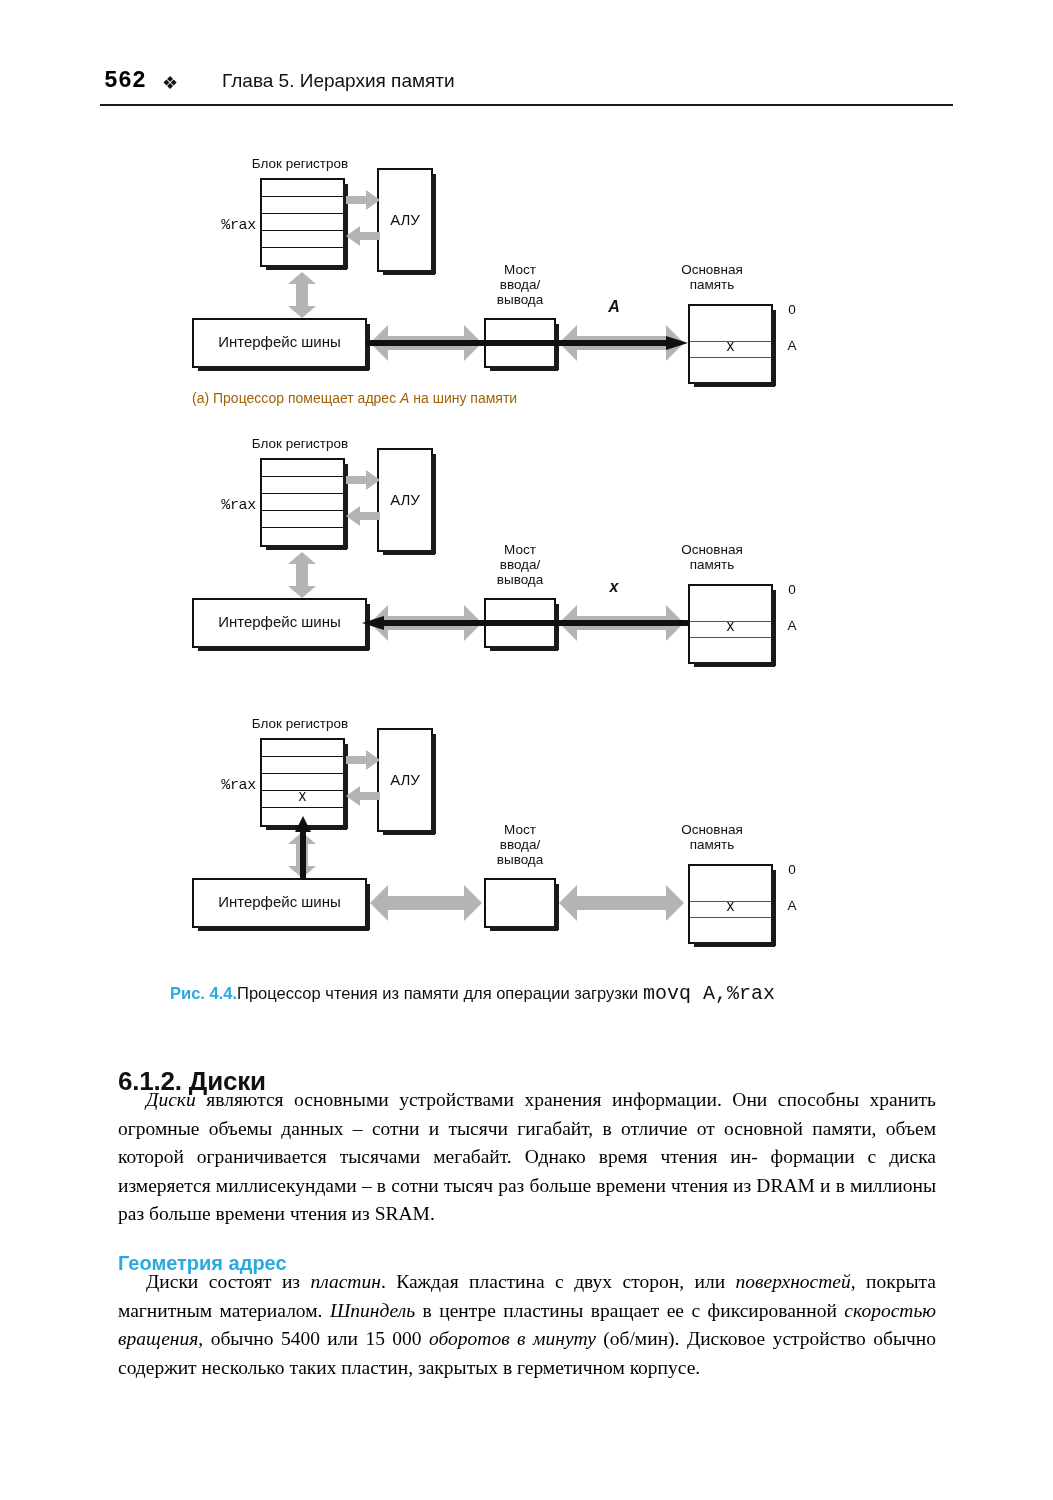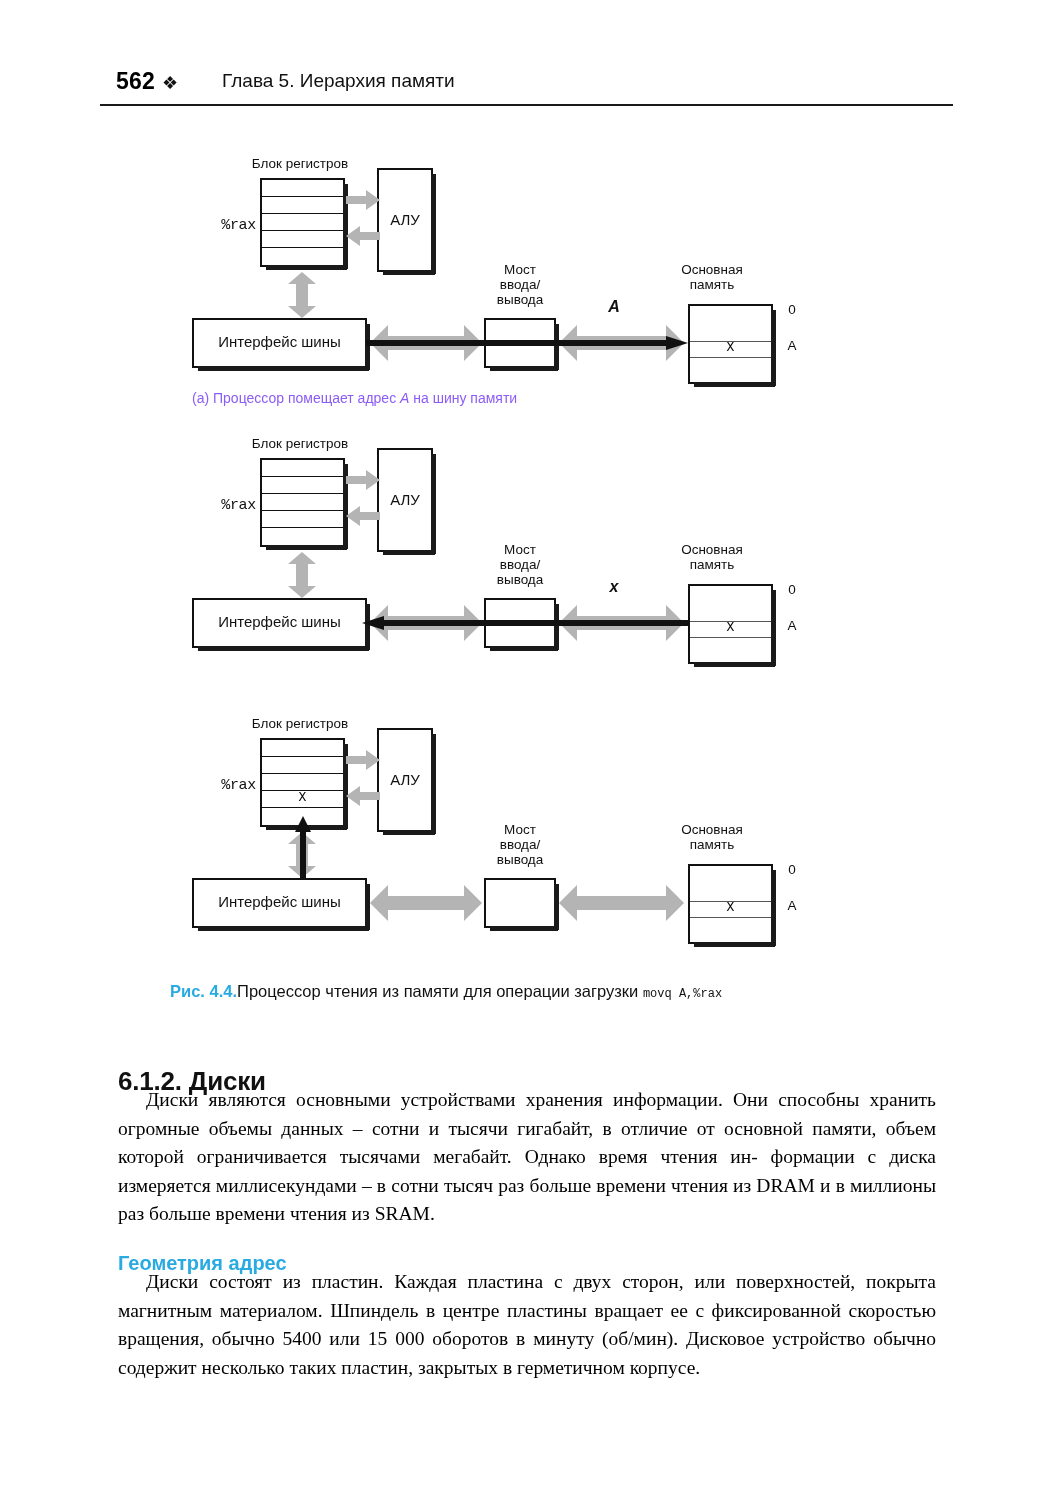--- a/index.html
+++ b/index.html
@@ -5,21 +5,21 @@
   html,body{margin:0;padding:0;}
   body{
     width:1053px;height:1500px;background:#ffffff;
     font-family:"Liberation Sans",sans-serif;color:#000;
     position:relative;overflow:hidden;
   }
   .page{position:relative;width:1053px;height:1500px;}
 
   
   .runhead{position:absolute;left:100px;top:68px;width:853px;height:44px;}
-  .rh-page{position:absolute;left:16px;top:0;font-size:23px;font-weight:bold;letter-spacing:.2px;}
+  .rh-page{position:absolute;left:4px;top:0;font-size:23px;font-weight:bold;letter-spacing:.2px;font-family:Liberation Mono, monospace;}
   .rh-orn{position:absolute;left:62px;top:4px;font-size:18px;color:#111;}
   .rh-title{position:absolute;left:122px;top:2px;font-size:19px;font-weight:normal;color:#111;}
   .rh-rule{position:absolute;left:100px;top:104px;width:853px;height:2px;background:#1a1a1a;}
 
   
   .fig{position:absolute;left:160px;width:760px;margin-left:24px;}
   .panel{position:relative;width:760px;height:240px;}
 
   .box{position:absolute;background:#fff;border:2px solid #111;box-sizing:border-box;}
   .box:after{content:"";position:absolute;left:4px;top:100%;width:100%;height:5px;background:#1a1a1a;}
@@ -42,35 +42,35 @@
   .memblk:after{content:"";position:absolute;left:4px;top:100%;width:100%;height:5px;background:#1a1a1a;}
   .memblk:before{content:"";position:absolute;left:100%;top:4px;width:5px;height:100%;background:#1a1a1a;}
   .memcell{box-sizing:border-box;position:relative;}
   .memcell.mid{border-top:1.4px solid #555;border-bottom:1.4px solid #555;}
   .memcell span{position:absolute;left:0;right:0;top:-2px;text-align:center;font-family:"Liberation Mono",monospace;font-size:13px;}
 
   
   .ga{position:absolute;}
   .ga svg{display:block;}
 
-  .capt{position:absolute;font-size:14px;color:#8b5cf6;white-space:nowrap;}
+  .capt{position:absolute;font-size:14px;color:#a16207;white-space:nowrap;}
   .capt .it{font-style:italic;}
   .capt .mn{font-family:"Liberation Mono",monospace;font-size:14px;}
 
   
   .figcap{position:absolute;left:170px;top:982px;width:800px;font-size:16.5px;color:#111;white-space:nowrap;}
   .figcap .num{color:#29ABE2;font-weight:bold;}
-  .figcap .mn{font-family:"Liberation Mono",monospace;font-size:12px;}
+  .figcap .mn{font-family:"Liberation Mono",monospace;font-size:20px;}
 
   
   .h2{position:absolute;left:118px;font-size:26px;font-weight:bold;color:#111;letter-spacing:-.2px;}
   .h3{position:absolute;left:118px;font-size:20px;font-weight:bold;color:#29ABE2;}
   .para{position:absolute;left:118px;width:818px;font-family:"Liberation Serif",serif;
         font-size:19.5px;line-height:28.6px;color:#000;text-align:justify;}
-  .para .it{}
+  .para .it{font-style:italic;}
   .nl{display:block;}
 </style>
 </head>
 <body>
 
 <div class="page">
 
   <div class="runhead">
     <div class="rh-page">562</div>
     <div class="rh-orn">❖</div>

